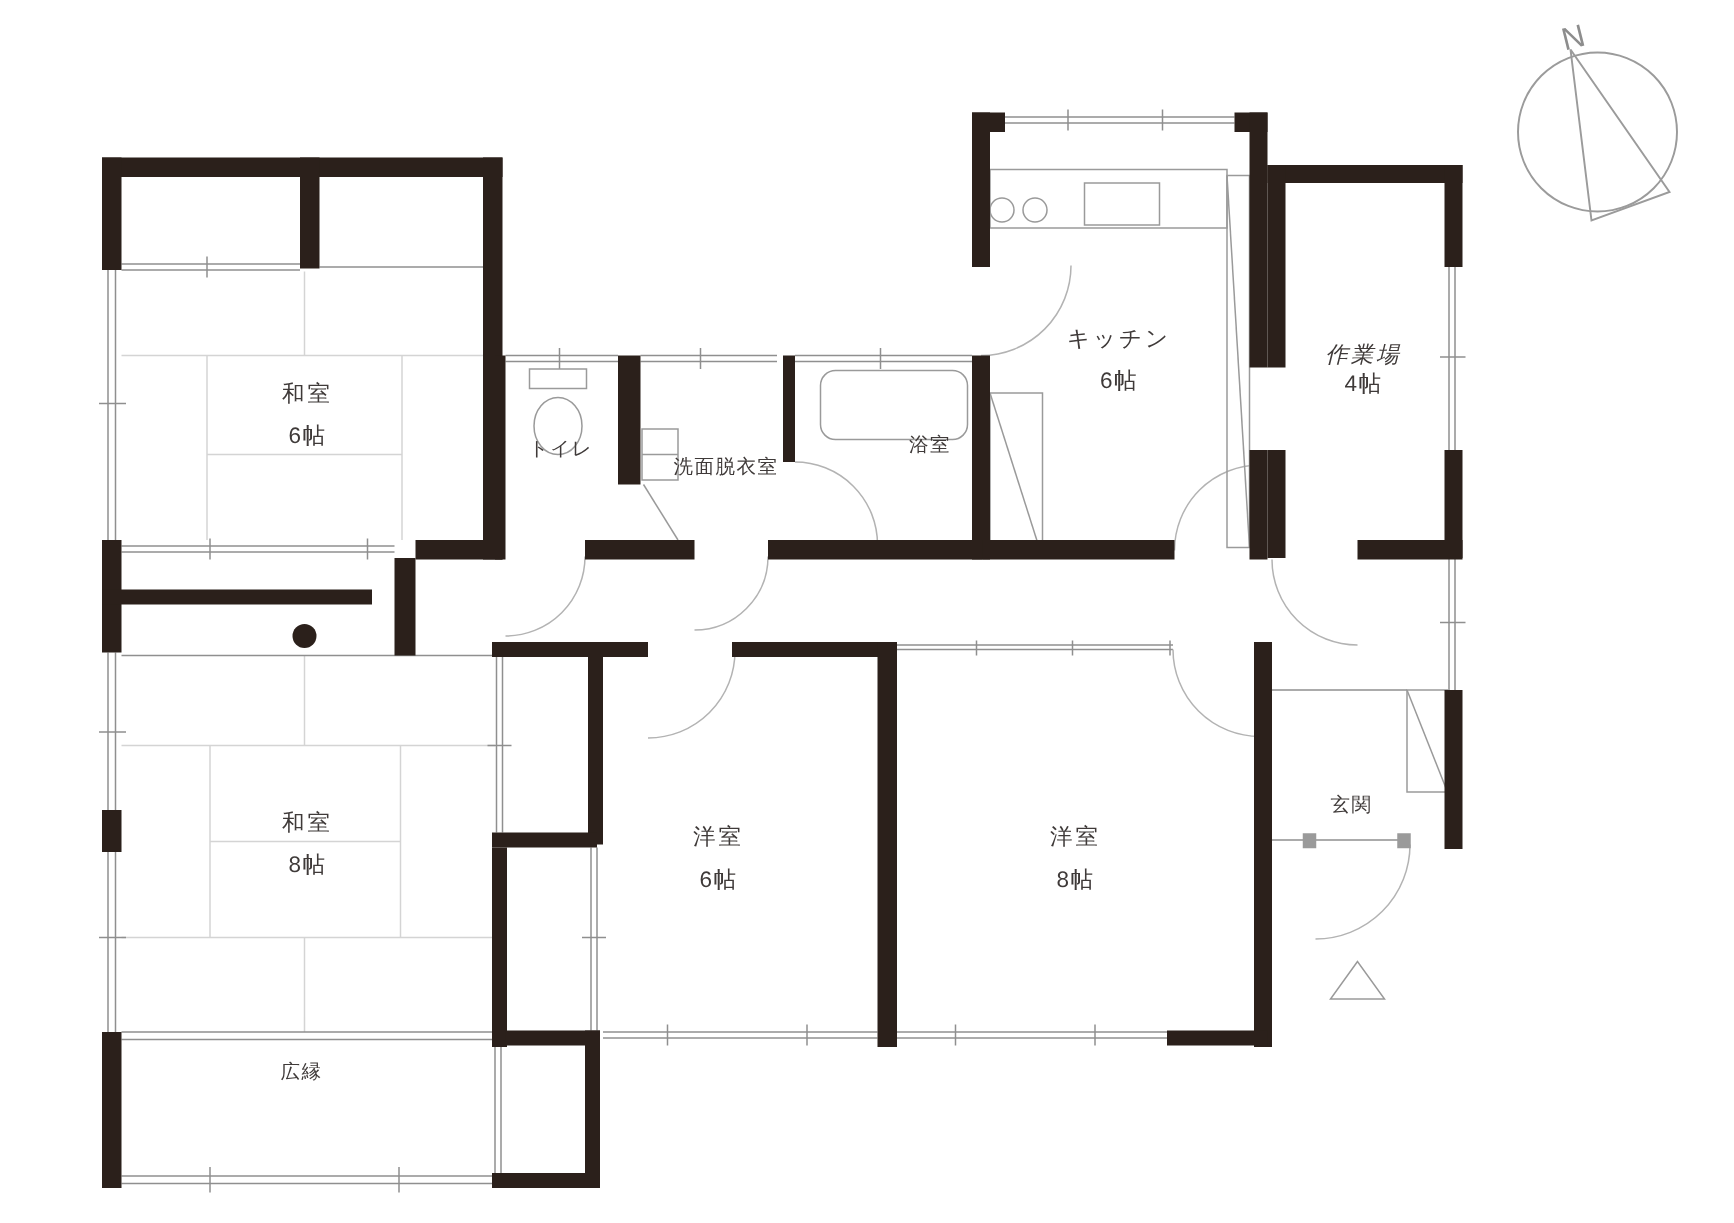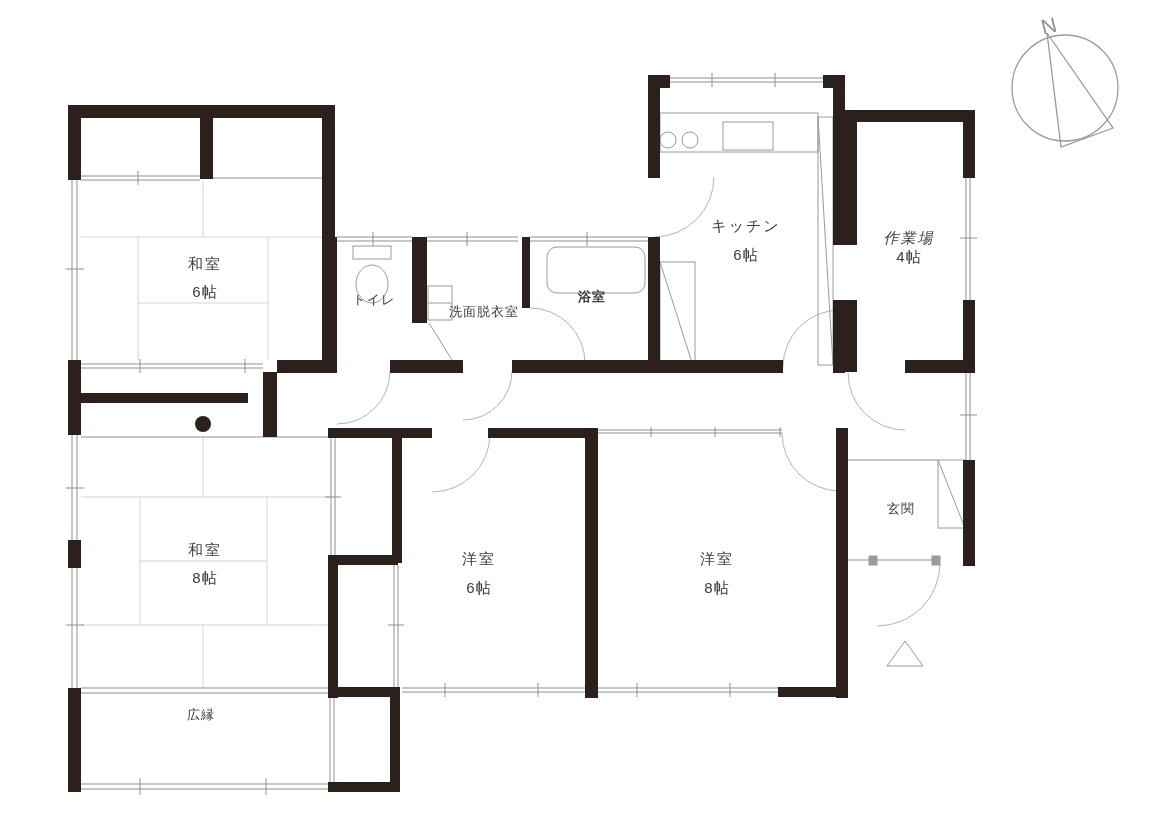--- a/index.html
+++ b/index.html
@@ -236,31 +236,31 @@
 </svg>
 
   <div class="room-label" style="left:205px;top:263px;">和室</div>
   <div class="room-label size-label" style="left:205px;top:291px;">6帖</div>
 
   <div class="room-label" style="left:205px;top:549px;">和室</div>
   <div class="room-label size-label" style="left:205px;top:577px;">8帖</div>
 
   <div class="room-label small" style="left:374px;top:299px;">トイレ</div>
   <div class="room-label small" style="left:484px;top:311px;">洗面脱衣室</div>
-  <div class="room-label small" style="left:592px;top:296px;font-weight:bold;">浴室</div>
+  <div class="room-label small" style="left:620px;top:296px;">浴室</div>
 
   <div class="room-label" style="left:746px;top:227px;font-family:Liberation Mono, monospace;">キッチン</div>
   <div class="room-label size-label" style="left:746px;top:254px;">6帖</div>
 
   <div class="room-label" style="left:909px;top:237px;font-style:italic;">作業場</div>
   <div class="room-label size-label" style="left:909px;top:256px;">4帖</div>
 
   <div class="room-label" style="left:479px;top:558px;">洋室</div>
   <div class="room-label size-label" style="left:479px;top:587px;">6帖</div>
 
   <div class="room-label" style="left:717px;top:558px;">洋室</div>
   <div class="room-label size-label" style="left:717px;top:587px;">8帖</div>
 
-  <div class="room-label small" style="left:901px;top:508px;">玄関</div>
+  <div class="room-label small" style="left:901px;top:536px;">玄関</div>
   <div class="room-label small" style="left:201px;top:714px;">広縁</div>
 
   <div class="compass-n" style="left:1049px;top:26px;">N</div>
 </div>
 
 </body></html>

